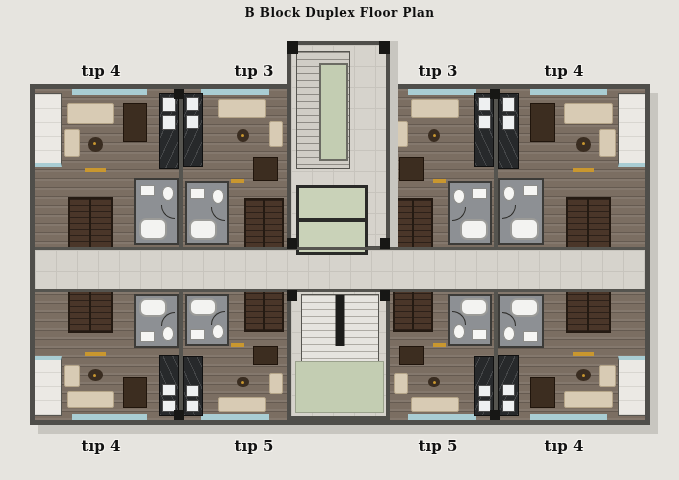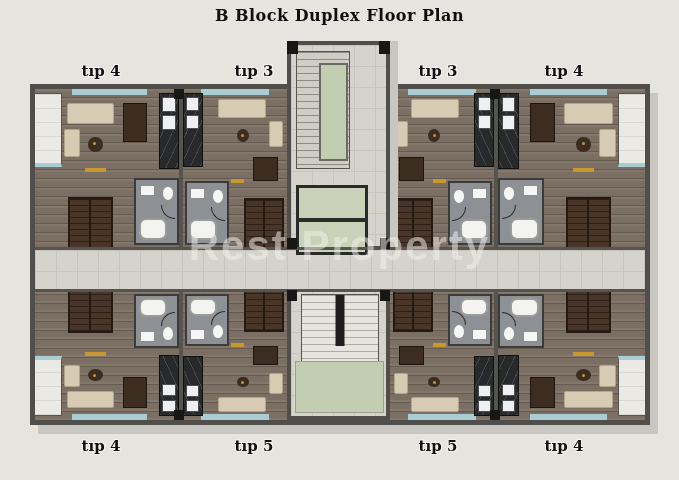--- a/index.html
+++ b/index.html
@@ -2,21 +2,21 @@
 <html><head>
 <meta charset="utf-8">
 <style>
   html,body{margin:0;padding:0;}
   body{width:679px;height:480px;overflow:hidden;background:#e6e4df;
        font-family:"Liberation Sans",sans-serif;position:relative;}
   .stage{position:absolute;inset:0;width:679px;height:480px;}
 
   
   .title{position:absolute;top:6px;left:0;right:0;margin:0;text-align:center;
-    font-family:"DejaVu Serif",serif;font-weight:bold;font-size:16px;color:#0e0e0e;
+    font-family:"DejaVu Serif",serif;font-weight:bold;font-size:12px;color:#0e0e0e;
     letter-spacing:.5px;}
   .unit-label{position:absolute;transform:translateX(-50%);
     font-family:"DejaVu Serif",serif;font-weight:bold;font-size:15px;color:#121212;
     text-shadow:1px 1px 0 #f4f2ee,-1px -1px 0 #f4f2ee,1px -1px 0 #f4f2ee,-1px 1px 0 #f4f2ee;
     white-space:nowrap;}
   .watermark{position:absolute;left:0;right:0;top:222px;text-align:center;z-index:60;
     font-size:42px;font-weight:bold;color:rgba(243,241,236,.52);letter-spacing:2px;
     pointer-events:none;}
   .watermark-sub{position:absolute;left:0;right:0;top:266px;text-align:center;z-index:60;
     font-size:14px;font-weight:bold;color:rgba(214,211,204,.65);letter-spacing:7px;
@@ -314,20 +314,19 @@
   <div class="col" style="left:379px;top:41px;width:11px;height:13px"></div>
   <div class="col" style="left:287px;top:238px;width:10px;height:11px"></div>
   <div class="col" style="left:380px;top:238px;width:10px;height:11px"></div>
   <div class="col" style="left:287px;top:290px;width:10px;height:11px"></div>
   <div class="col" style="left:380px;top:290px;width:10px;height:11px"></div>
   <div class="col" style="left:174px;top:89px;width:10px;height:10px"></div>
   <div class="col" style="left:490px;top:89px;width:10px;height:10px"></div>
   <div class="col" style="left:174px;top:410px;width:10px;height:10px"></div>
   <div class="col" style="left:490px;top:410px;width:10px;height:10px"></div>
 
-  <div class="watermark">Rest Property</div>
 
   <span class="unit-label" style="left:101px;top:437px">tıp 4</span>
   <span class="unit-label" style="left:254px;top:437px">tıp 5</span>
   <span class="unit-label" style="left:438px;top:437px">tıp 5</span>
   <span class="unit-label" style="left:564px;top:437px">tıp 4</span>
 
 </div>
 
 </body></html>

